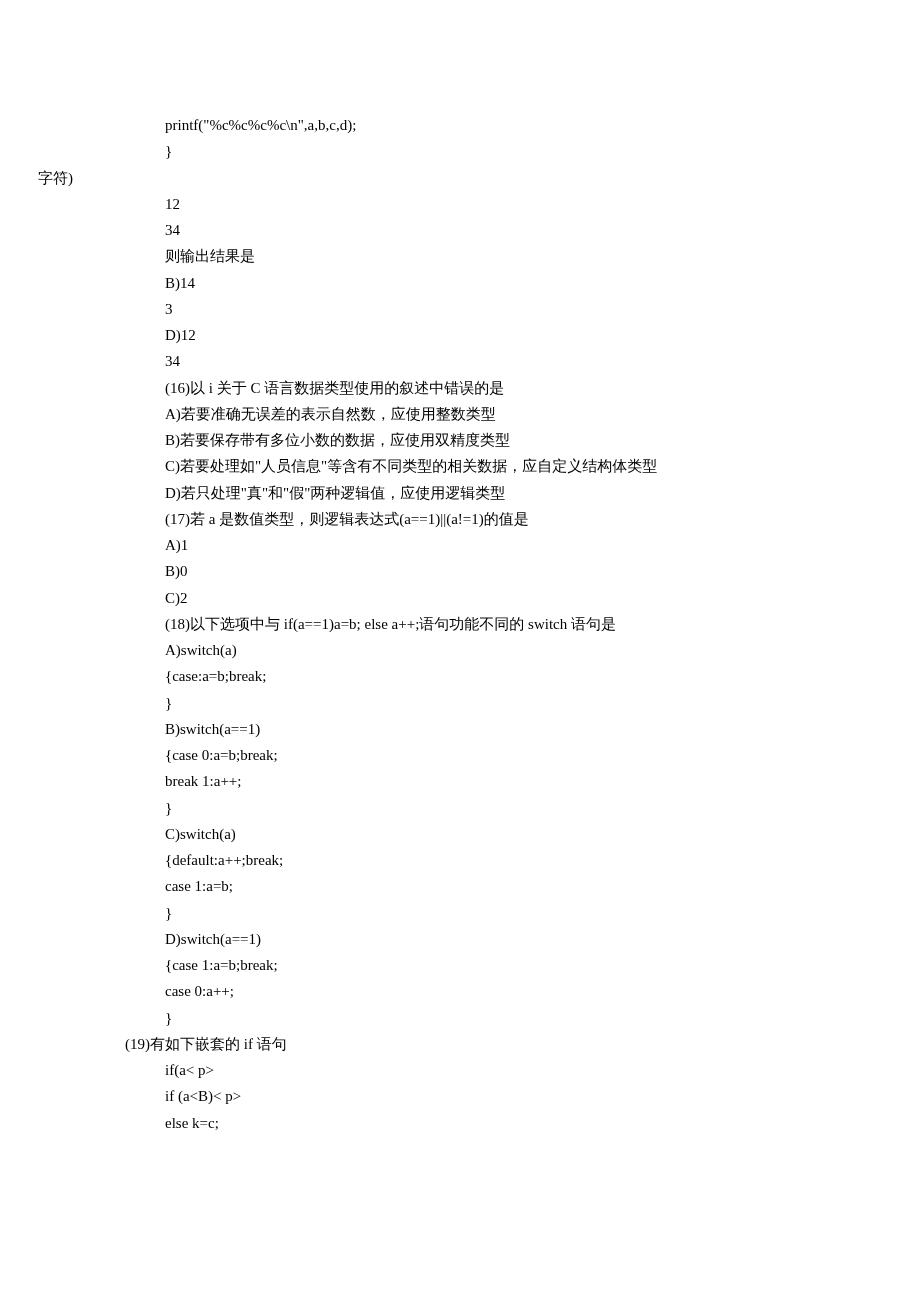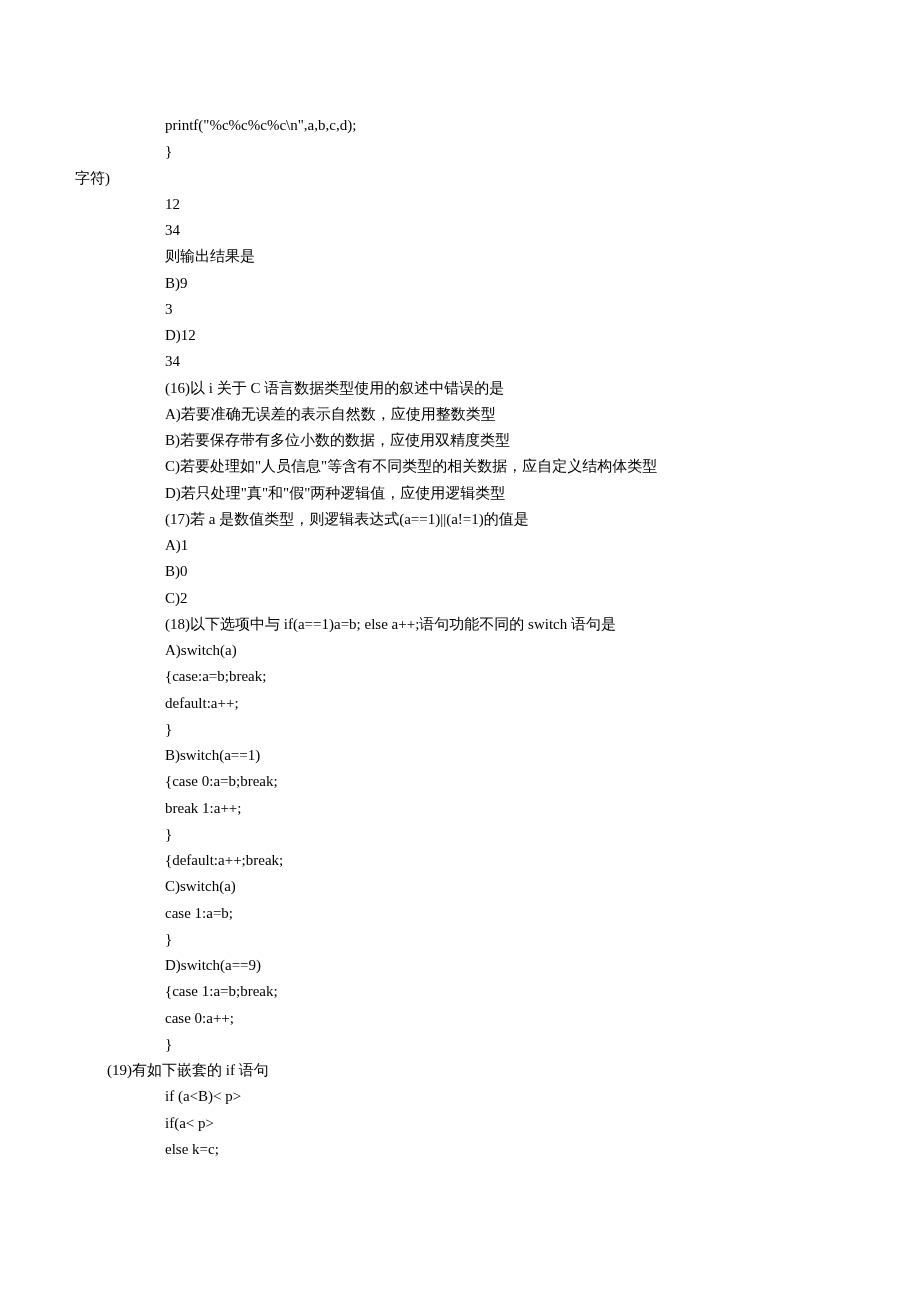--- a/index.html
+++ b/index.html
@@ -18,63 +18,63 @@
       padding-top: 112px;
       padding-bottom: 80px;
     }
     .line {
       white-space: pre;
       padding-left: 165px;
     }
     .line-outdent {
       white-space: pre;
       padding-left: 107px;
+      margin-left: 18px;
     }
     .line-far-left {
       white-space: pre;
-      padding-left: 75px;
+      padding-left: 38px;
     }
   </style>
 </head>
 <body>
 
 <div id="doc">
     <div class="line">printf("%c%c%c%c\n",a,b,c,d);</div>
     <div class="line">}</div>
     <div class="line-far-left">字符)</div>
     <div class="line">12</div>
     <div class="line">34</div>
     <div class="line">则输出结果是</div>
-    <div class="line">B)9</div>
+    <div class="line">B)14</div>
     <div class="line">3</div>
     <div class="line">D)12</div>
     <div class="line">34</div>
     <div class="line">(16)以 i 关于 C 语言数据类型使用的叙述中错误的是</div>
     <div class="line">A)若要准确无误差的表示自然数，应使用整数类型</div>
     <div class="line">B)若要保存带有多位小数的数据，应使用双精度类型</div>
     <div class="line">C)若要处理如"人员信息"等含有不同类型的相关数据，应自定义结构体类型</div>
     <div class="line">D)若只处理"真"和"假"两种逻辑值，应使用逻辑类型</div>
     <div class="line">(17)若 a 是数值类型，则逻辑表达式(a==1)||(a!=1)的值是</div>
     <div class="line">A)1</div>
     <div class="line">B)0</div>
     <div class="line">C)2</div>
     <div class="line">(18)以下选项中与 if(a==1)a=b; else a++;语句功能不同的 switch 语句是</div>
     <div class="line">A)switch(a)</div>
     <div class="line">{case:a=b;break;</div>
-    <div class="line">default:a++;</div>
     <div class="line">}</div>
     <div class="line">B)switch(a==1)</div>
     <div class="line">{case 0:a=b;break;</div>
     <div class="line">break 1:a++;</div>
     <div class="line">}</div>
+    <div class="line">C)switch(a)</div>
     <div class="line">{default:a++;break;</div>
-    <div class="line">C)switch(a)</div>
     <div class="line">case 1:a=b;</div>
     <div class="line">}</div>
-    <div class="line">D)switch(a==9)</div>
+    <div class="line">D)switch(a==1)</div>
     <div class="line">{case 1:a=b;break;</div>
     <div class="line">case 0:a++;</div>
     <div class="line">}</div>
     <div class="line-outdent">(19)有如下嵌套的 if 语句</div>
+    <div class="line">if(a&lt; p&gt;</div>
     <div class="line">if (a&lt;B)&lt; p&gt;</div>
-    <div class="line">if(a&lt; p&gt;</div>
     <div class="line">else k=c;</div>
   </div>
 
 </body></html>

